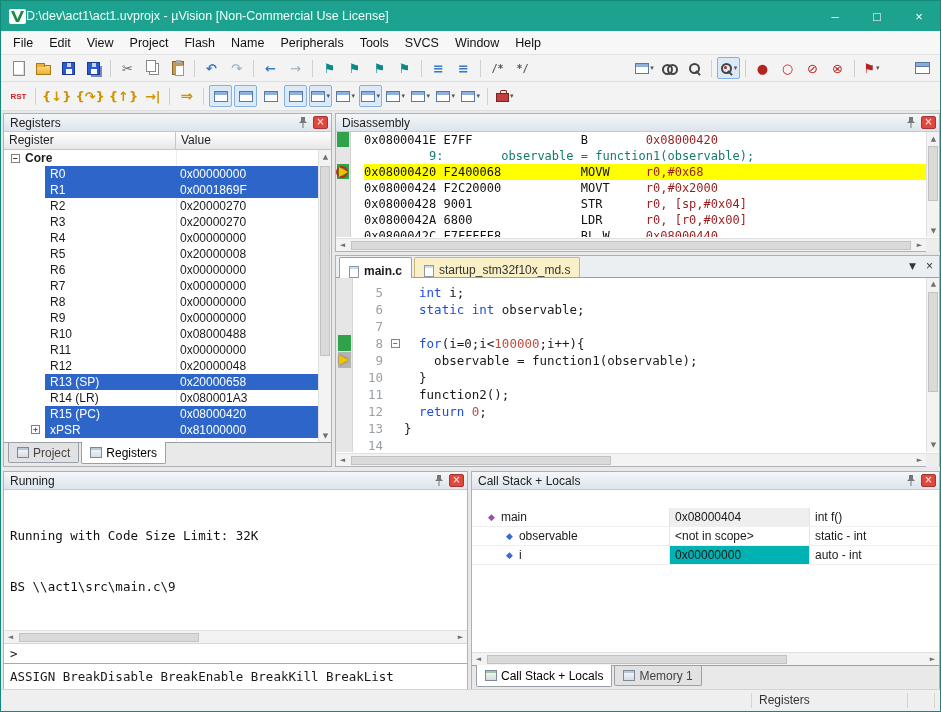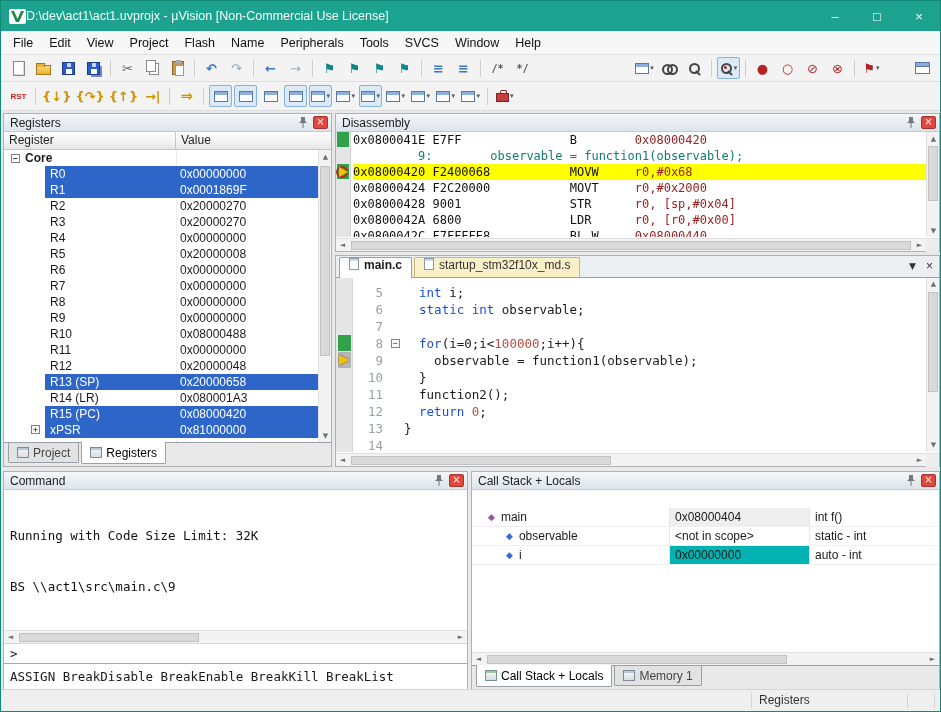--- a/index.html
+++ b/index.html
@@ -76,28 +76,28 @@
 .btab{display:flex;align-items:center;gap:4px;padding:0 8px;font-size:12px;color:#444;border:1px solid #9aa0a8;border-top:none;height:20px;background:#e2e2e2;border-radius:0 0 2px 2px;margin-right:2px}
 .btab.active{background:#fff;color:#000;margin-top:-1px;height:22px}
 .ticon{width:12px;height:11px;border:1px solid #7a8a99;background:linear-gradient(#f8f8f8,#d8dde2);box-shadow:inset 0 2px 0 #b8c8d8;flex:none}
 .ticon.green{box-shadow:inset 0 2px 0 #9cc8a8}
 
 .dis-body{position:absolute;left:0;right:0;top:18px;bottom:14px;overflow:hidden;font-family:"DejaVu Sans Mono",monospace;font-size:12px;line-height:16px}
 .dis-gutter{position:absolute;left:0;top:0;bottom:0;width:15px;background:#e5e5e5;border-right:1px solid #d2d2d2}
 .cov{position:absolute;left:1px;width:12px;height:15px;background:#2fa24a}
 .bpring{position:absolute;left:0;width:12px;height:12px;border:2px solid #c22222;border-radius:50%}
 .curarrow{position:absolute;width:0;height:0;border-left:9px solid #f2c400;border-top:5px solid transparent;border-bottom:5px solid transparent;filter:drop-shadow(0 0 1px #7a6000)}
-.dis-lines{position:absolute;left:17px;right:13px;top:0}
+.dis-lines{position:absolute;left:28px;right:13px;top:0}
 .dis-line{height:16px;white-space:pre;color:#111}
 .dis-line .ops{color:#9b1d1d}
 .dis-line.src{color:#157a6e}
 .dis-line.cur{background:#ffff00}
 
 .etabs{position:absolute;left:0;right:0;top:0;height:22px;background:#eceff1;border-bottom:1px solid #98a0a8;display:flex;align-items:flex-end;padding-left:3px}
-.etab{display:flex;align-items:flex-start;gap:5px;height:20px;padding:0 9px;font-size:12px;border:1px solid #98a0a8;border-bottom:none;border-radius:2px 2px 0 0;margin-right:2px;background:#e4e6e8}
+.etab{display:flex;align-items:flex-end;gap:5px;height:20px;padding:0 9px;font-size:12px;border:1px solid #98a0a8;border-bottom:none;border-radius:2px 2px 0 0;margin-right:2px;background:#e4e6e8}
 .etab.active{background:#fff;font-weight:bold;height:21px;margin-bottom:-1px;z-index:2}
 .etab.inactive{background:#faf0c8;border-color:#c8b878;color:#333}
 .ticon-page{width:10px;height:12px;background:#fff;border:1px solid #8899aa;box-shadow:inset 0 2px 0 #cddcf0;flex:none}
 .etab-ctrl{margin-left:auto;display:flex;align-items:center;gap:10px;height:22px;padding-right:6px;color:#333}
 .etab-ctrl .s{font-size:9px;font-family:"DejaVu Sans",sans-serif}
 .ed-body{position:absolute;left:0;right:0;top:22px;bottom:14px;overflow:hidden;font-family:"DejaVu Sans Mono",monospace;font-size:12.5px;line-height:17px;padding-top:6px}
 .ed-margin{position:absolute;left:0;top:0;bottom:0;width:17px;background:#e6e6e6;border-right:1px solid #d8d8d8}
 .mgreen{position:absolute;left:2px;top:57px;width:13px;height:16px;background:#2fa24a}
 .mgray{position:absolute;left:2px;top:74px;width:13px;height:16px;background:#b4b4b4}
 .marrow{position:absolute;left:3px;top:77px;width:0;height:0;border-left:10px solid #f2c400;border-top:5px solid transparent;border-bottom:5px solid transparent;filter:drop-shadow(0 0 1px #7a6000)}
@@ -530,21 +530,21 @@
       <div class="sarrow">◄</div>
       <div class="sthumb" style="height:9px;width:260px;margin:0 2px"></div>
       <div style="flex:1"></div>
       <div class="sarrow">►</div>
       <div style="width:13px;height:13px;background:#ededed"></div>
     </div>
   </div>
 
   <div class="panel" style="left:2px;top:470px;width:465px;height:219px">
     <div class="phead">
-      <span>Command</span>
+      <span>Running</span>
         <span class="sp"></span>
       <span class="pinbtn">
           <svg width="10" height="11" viewBox="0 0 10 11">
             <path d="M3 0h4v4l2 2H1l2-2z" fill="#777"></path>
             <rect x="4.5" y="6" width="1" height="5" fill="#777"></rect>
           </svg>
         </span>
       <span class="xbtn">×</span>
     </div>
     <div class="cmd-out">

